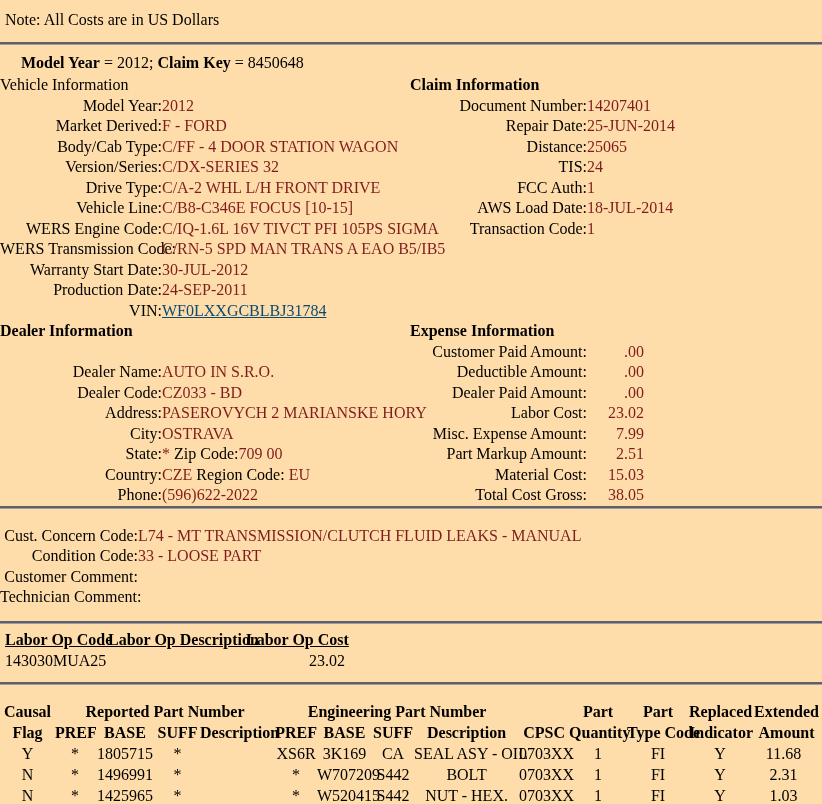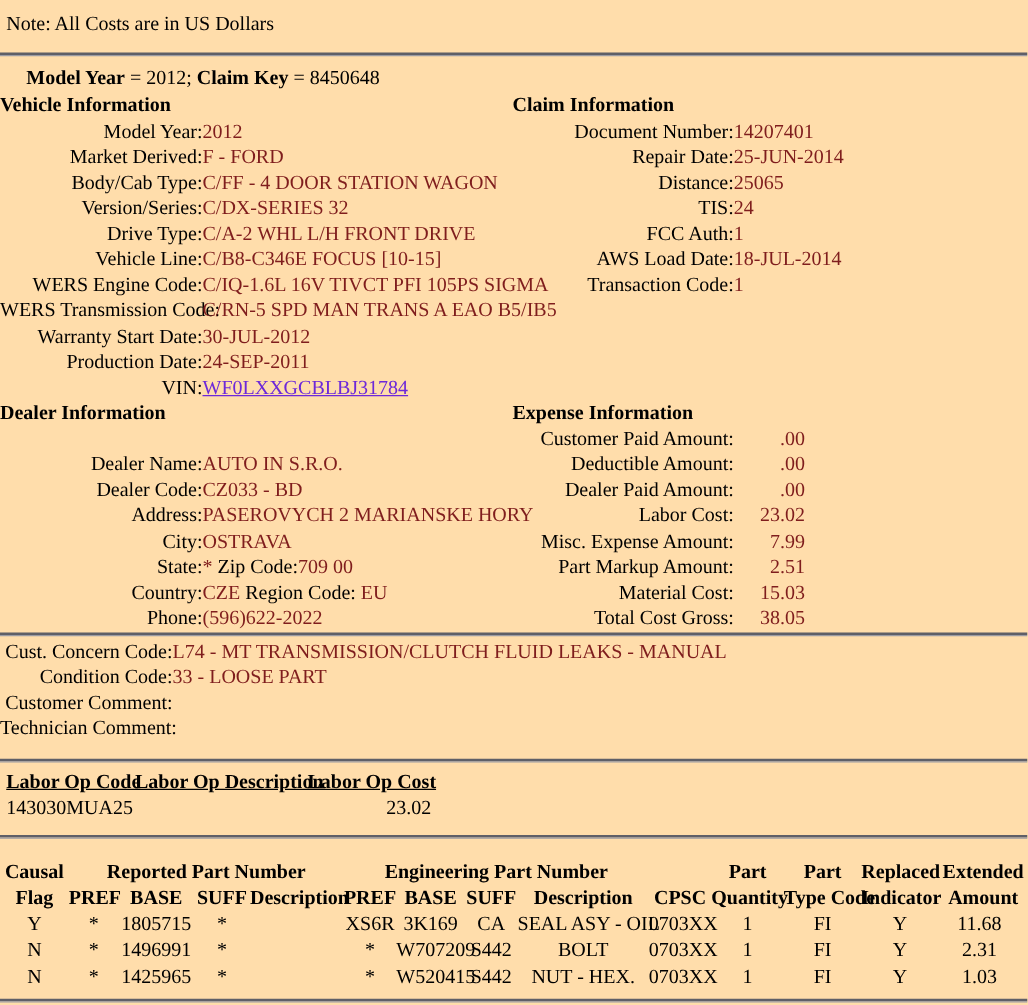--- a/index.html
+++ b/index.html
@@ -13,28 +13,28 @@
   .note{padding:11px 6px 13px 5px;white-space:nowrap}
   .claimline{padding:9px 6px 0 21px;white-space:nowrap}
   b,.bold{font-weight:bold}
   .red{color:#7f1d1d}
 
   table{border-collapse:collapse}
   table.info{table-layout:fixed;width:822px;margin-top:3px}
   table.info td{height:20.5px;padding:0;white-space:nowrap;overflow:visible;vertical-align:middle}
   td.lbl{text-align:right}
   td.val{padding-left:5px}
-  td.t-veh{padding-left:45px;font-weight:bold}
+  td.t-veh{padding-left:45px;font-weight:normal}
   td.t-clm{padding-left:46px;font-weight:bold}
   td.t-dlr{padding-left:44px;font-weight:bold}
   td.t-exp{padding-left:28px;font-weight:bold}
   .exval{width:57px;text-align:right}
-  a.vin{color:#6d28d9;text-decoration:underline;cursor:pointer}
-
-  table.comments{table-layout:fixed;width:717px;margin-top:3px;margin-bottom:13px}
+  a.vin{color:#0c4a6e;text-decoration:underline;cursor:pointer}
+
+  table.comments{table-layout:fixed;width:717px;margin-top:17px;margin-bottom:13px}
   table.comments td{height:20.5px;padding:0;white-space:nowrap;vertical-align:middle}
 
   table.labor{table-layout:fixed;width:340px;margin:6px 0 10px 5px}
   table.labor td{height:21px;padding:0;white-space:nowrap;vertical-align:middle}
   table.labor td.hd{font-weight:bold;text-decoration:underline}
   table.labor td.cost{text-align:right}
 
   table.parts{table-layout:fixed;width:822px;margin-top:17px;margin-bottom:6px}
   table.parts td{height:21px;padding:0;white-space:nowrap;text-align:center;vertical-align:middle;overflow:visible}
   table.parts td.gh{font-weight:bold}

